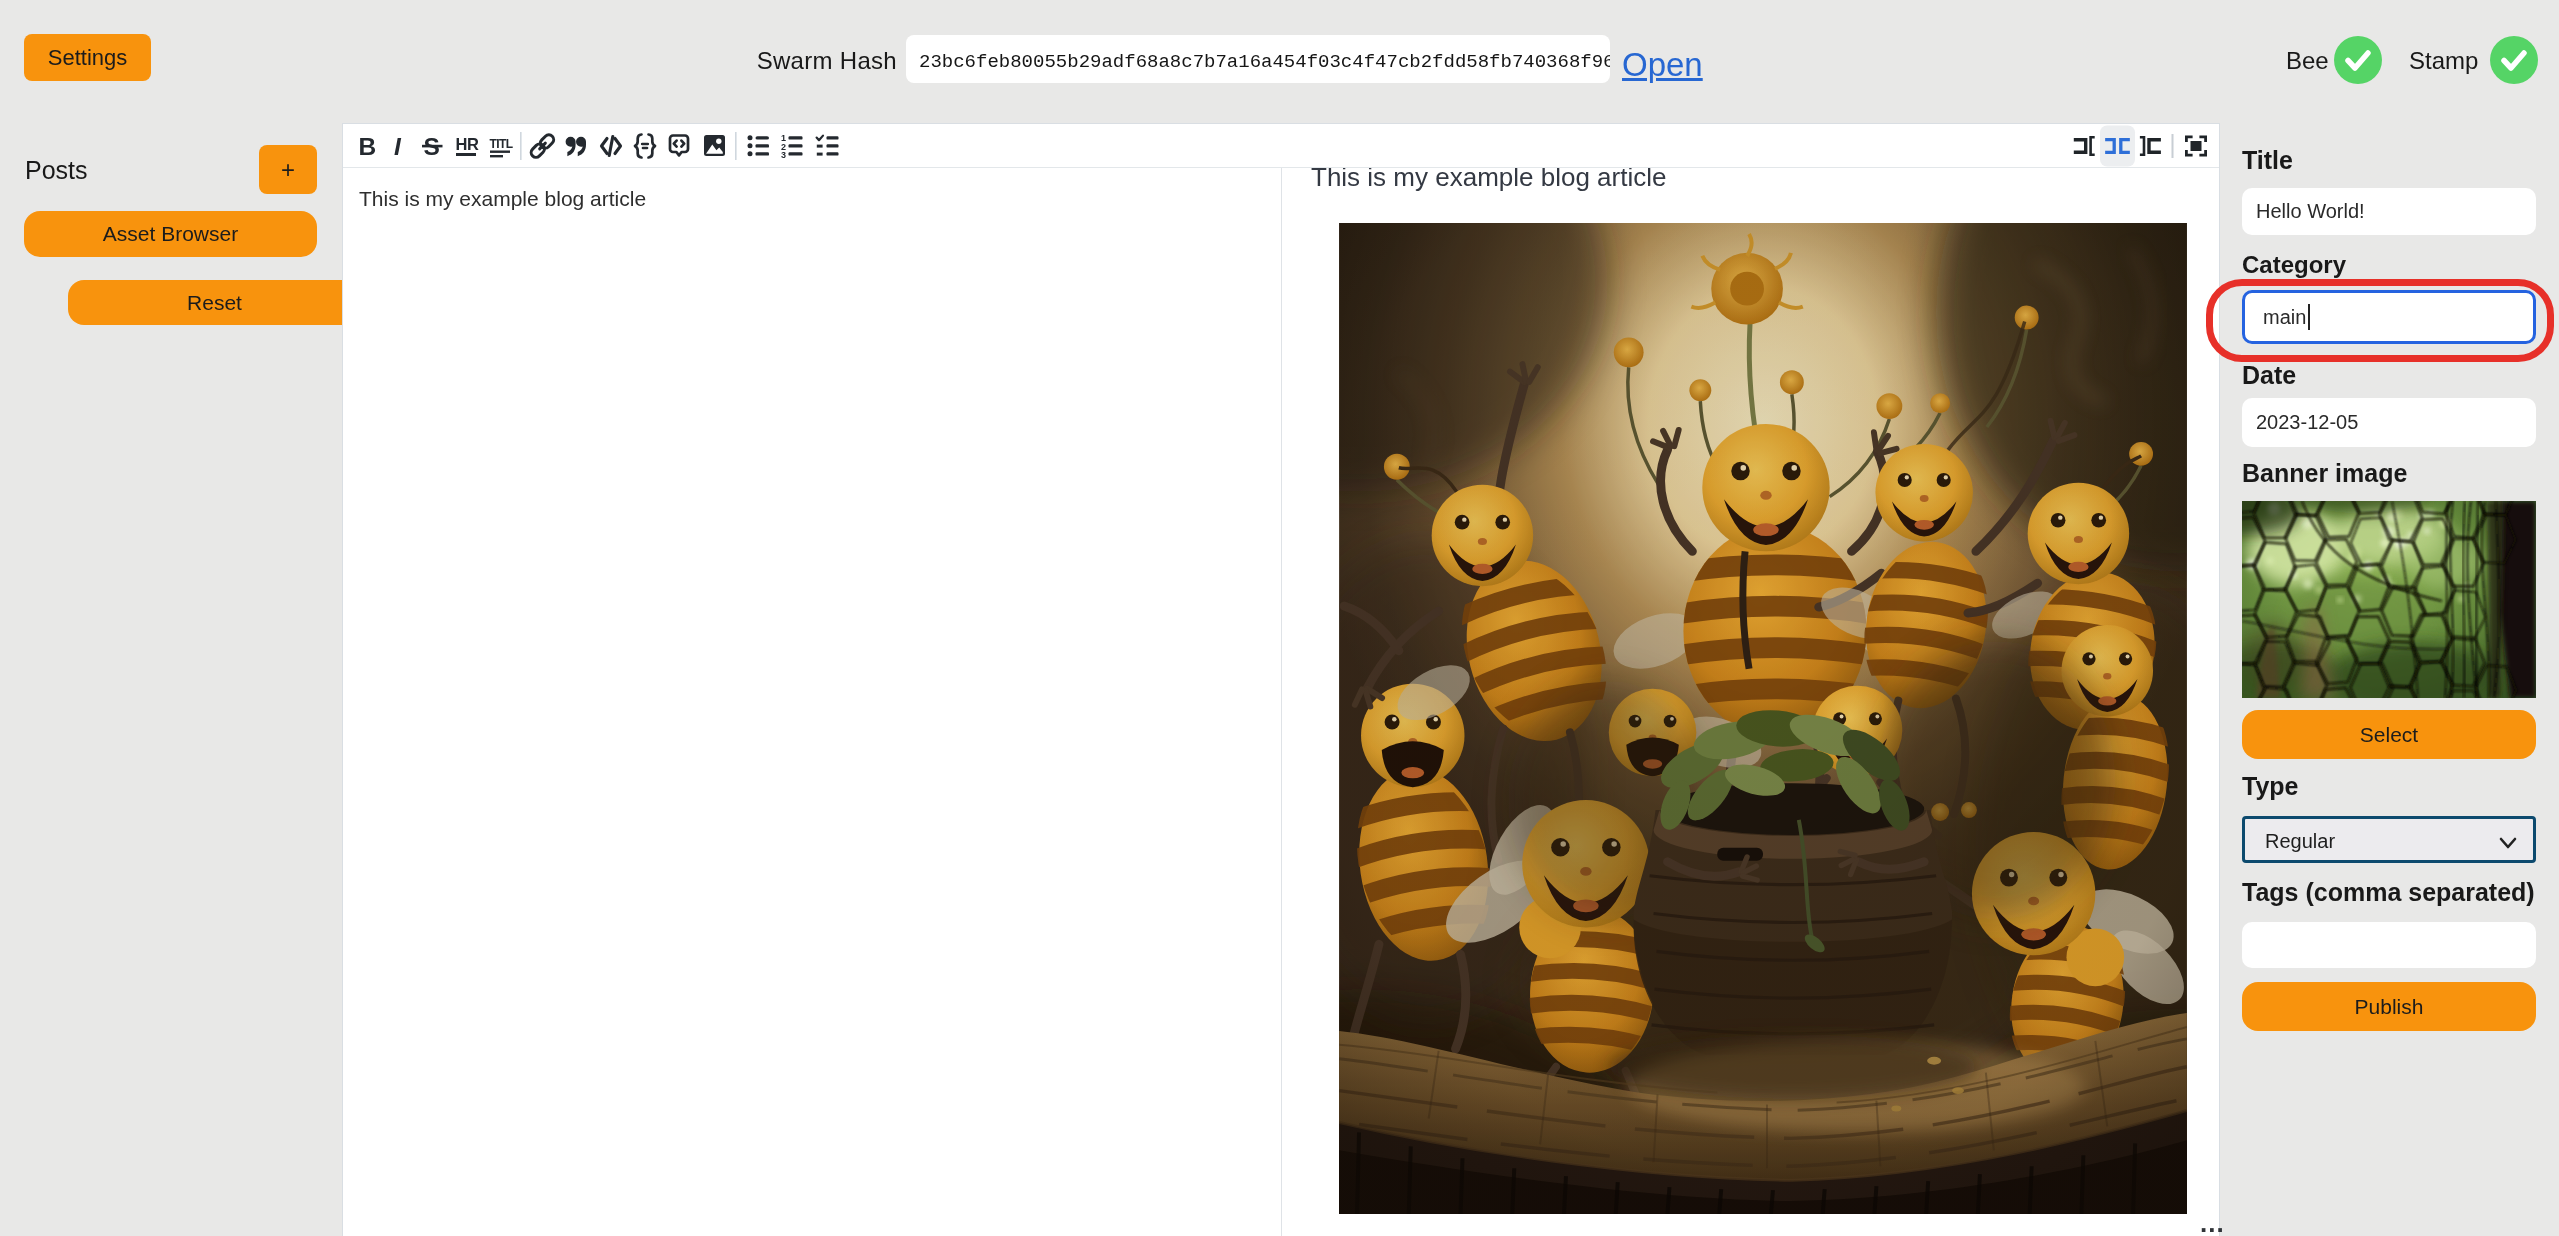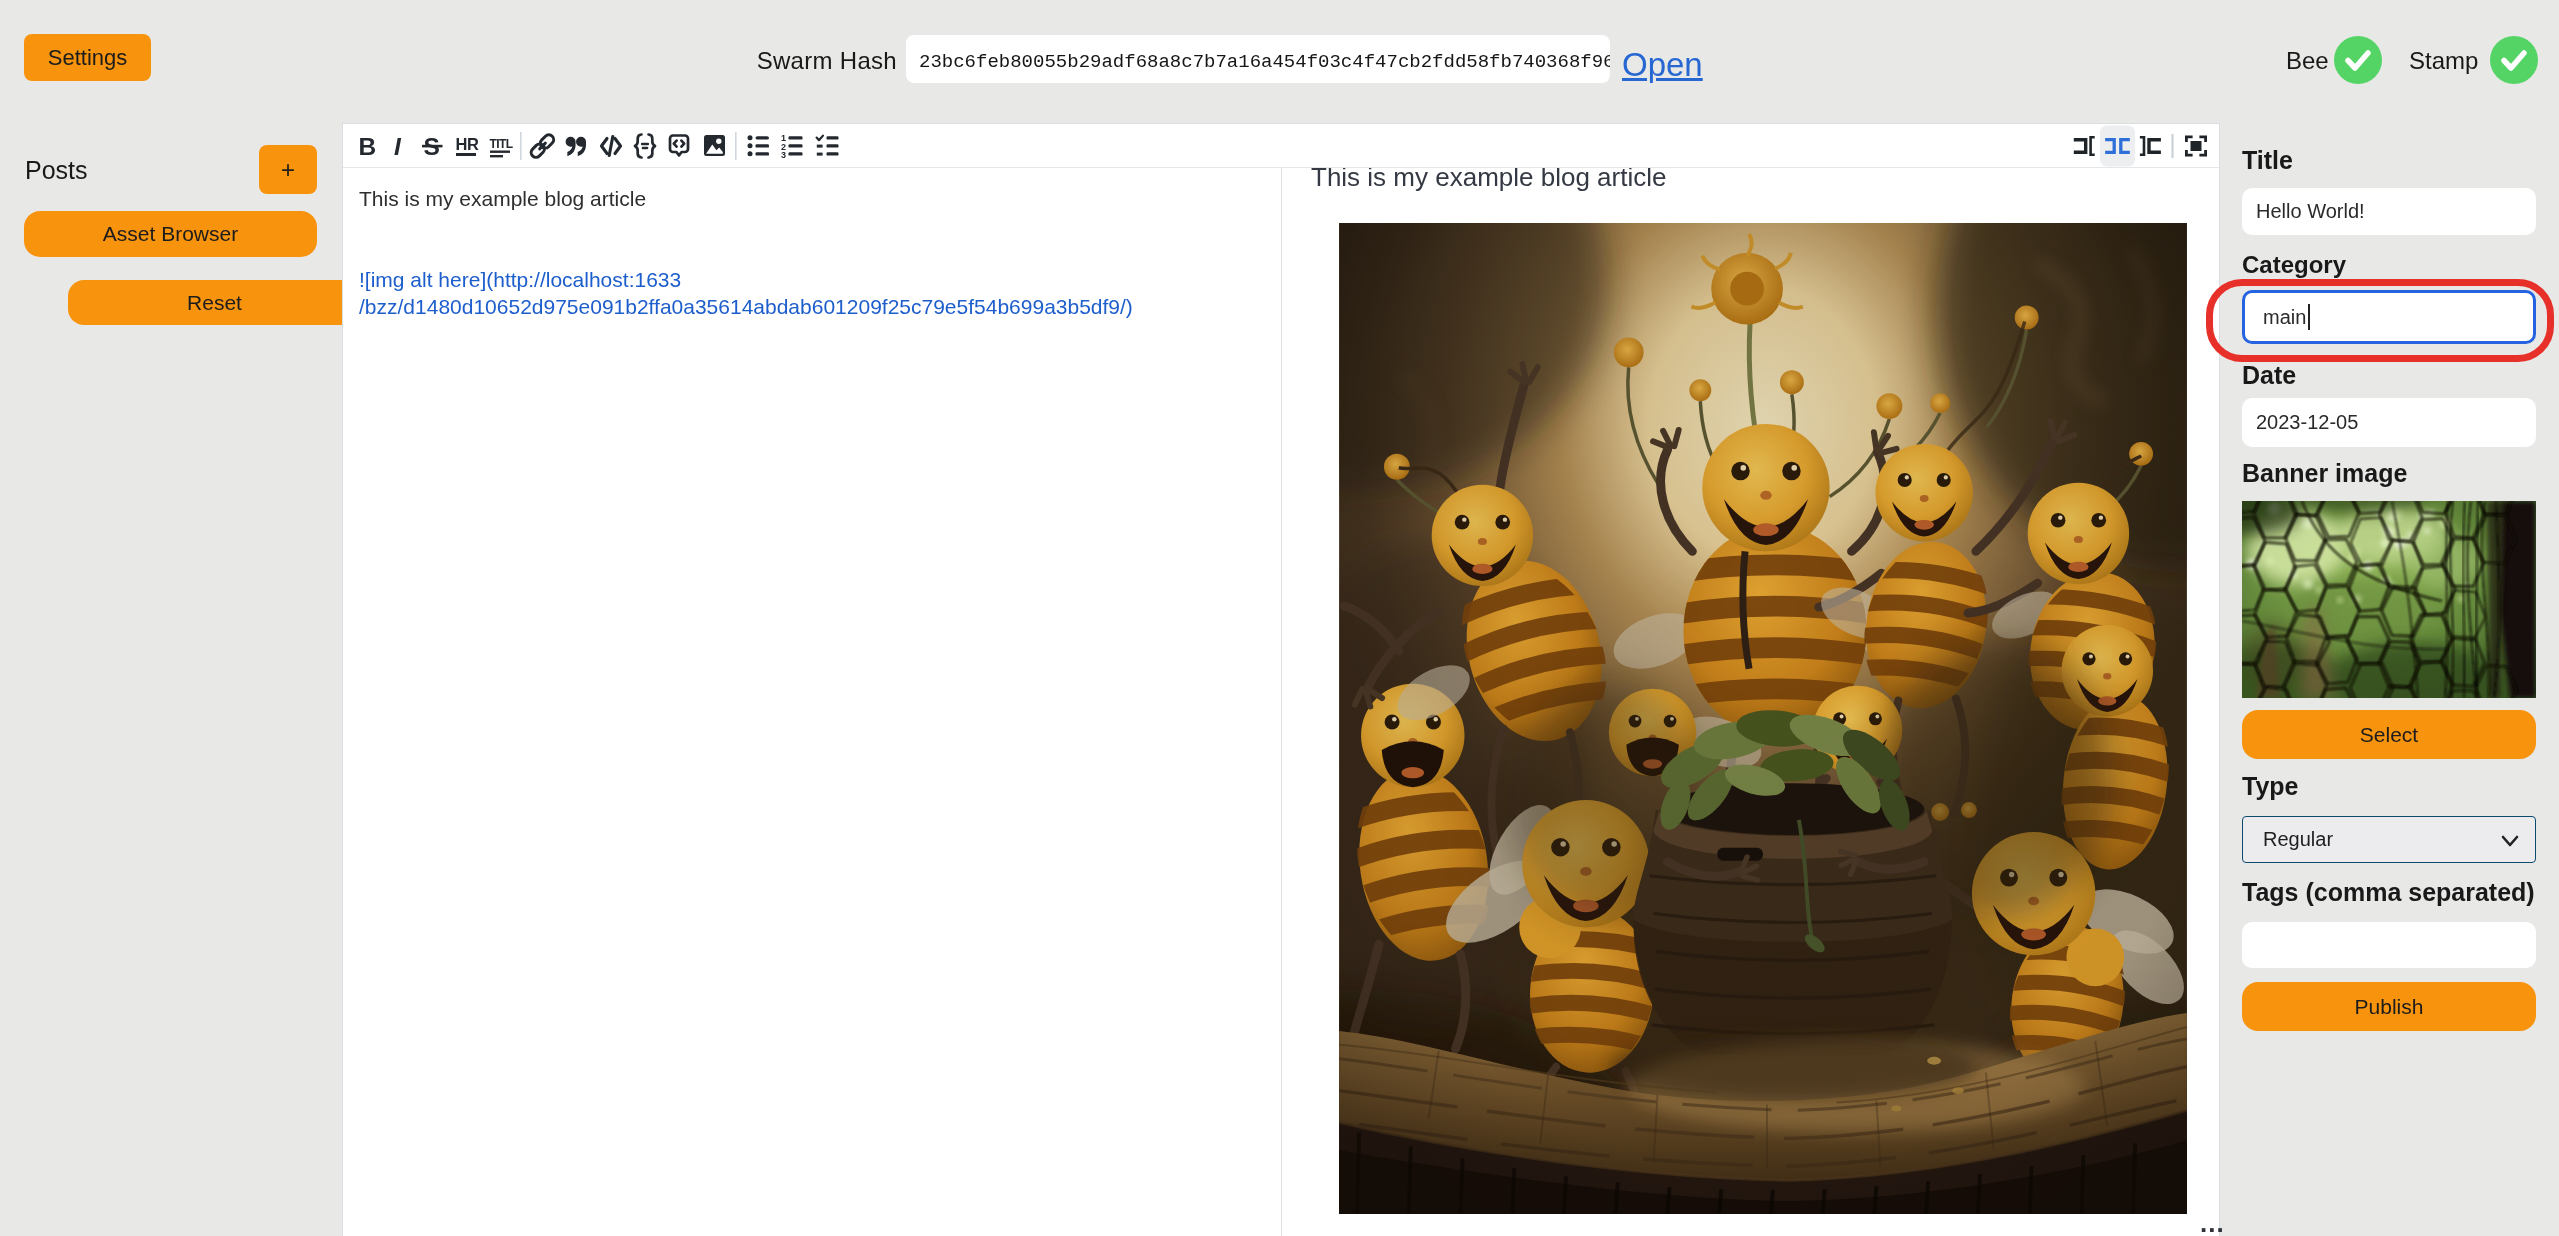--- a/index.html
+++ b/index.html
@@ -153,21 +153,20 @@
 <g fill="none" stroke="#1f2428" stroke-width="2.8" stroke-linecap="square">
 <path d="M123.4 16.6 v-3.8 h4.8"></path>
             <path d="M137.8 12.8 h4.8 v3.8"></path>
             <path d="M142.6 27.4 v3.8 h-4.8"></path>
             <path d="M128.2 31.2 h-4.8 v-3.8"></path>
           </g>
         </g>
       </svg></div>
 
   <div class="abs" style="left:16px; top:61px; width:920px; font-size:21px; line-height:27px; color:#2e2e2e; white-space:pre-wrap;">This is my example blog article</div>
-  <div class="abs" style="left:16px; top:142px; width:920px; font-size:21px; line-height:27px; color:#1d5ecd;">![img alt here](http://localhost:1633<br>/bzz/d1480d10652d975e091b2ffa0a35614abdab601209f25c79e5f54b699a3b5df9/)</div>
 
   <div class="abs" style="left:938px; top:44px; width:1px; height:1069px; background:#dfe3e7;"></div>
 
   <div class="abs" style="left:939px; top:44px; width:937px; height:1069px; overflow:hidden;">
     <div class="abs" style="left:29px; top:-6px; font-size:26px; font-weight:500; color:#343943;">This is my example blog article</div>
     <div class="abs" id="artwrap" style="left:57px; top:55px; width:848px; height:991px;"><svg width="848" height="991" viewBox="0 0 852 996" xmlns="http://www.w3.org/2000/svg">
           <defs>
 <radialGradient id="glow" cx="0.50" cy="0.20" r="0.54">
  <stop offset="0" stop-color="#f7ecc3"></stop>
               <stop offset="0.25" stop-color="#eed7a0"></stop>
@@ -695,21 +694,21 @@
       <path d="M243 0 C233 60 250 130 247 197" fill="none" stroke="#0b0b06" stroke-width="1.8" opacity="0.8" filter="url(#bb1)"></path>
       <path d="M254 0 C256 60 261 130 252 197" fill="none" stroke="#0b0b06" stroke-width="1.8" opacity="0.8" filter="url(#bb1)"></path>
       <path d="M60 0 C80 52 120 82 200 100" fill="none" stroke="#0b0b06" stroke-width="2.2" opacity="0.8" filter="url(#bb1)"></path>
       <path d="M0 120 C60 130 120 150 205 148" fill="none" stroke="#11110a" stroke-width="2" opacity="0.6" filter="url(#bb1)"></path>
       <path d="M150 0 C158 40 168 90 176 197" fill="none" stroke="#0b0b06" stroke-width="1.9" opacity="0.7" filter="url(#bb1)"></path>
     </svg></div>
 
 <div class="abs btn" style="left:2242px; top:710px; width:294px; height:49px;">Select</div>
 
 <div class="abs lbl" style="left:2242px; top:772px; font-size:25px;">Type</div>
-<div class="abs" style="left:2242px; top:816px; width:294px; height:47px; background:#ecebee; border:1px solid #0c4a6e; border-radius:4px;">
+<div class="abs" style="left:2242px; top:816px; width:294px; height:47px; background:#ecebee; border:3px solid #0c4a6e; border-radius:4px;">
   <div style="font-size:20px; color:#1e1e1e; line-height:45px; padding-left:20px;">Regular</div>
   <svg class="abs" style="right:16px; top:15px;" width="18" height="18" viewBox="0 0 18 18">
       <path d="M2 5 L9 13 L16 5" fill="none" stroke="#222" stroke-width="2.6" stroke-linecap="round" stroke-linejoin="round"></path>
     </svg>
 </div>
 
 <div class="abs lbl" style="left:2242px; top:878px; font-size:25px;">Tags (comma separated)</div>
 <div class="abs inp" style="left:2242px; top:922px; width:294px; height:46px;"></div>
 
 <div class="abs btn" style="left:2242px; top:982px; width:294px; height:49px;">Publish</div>

